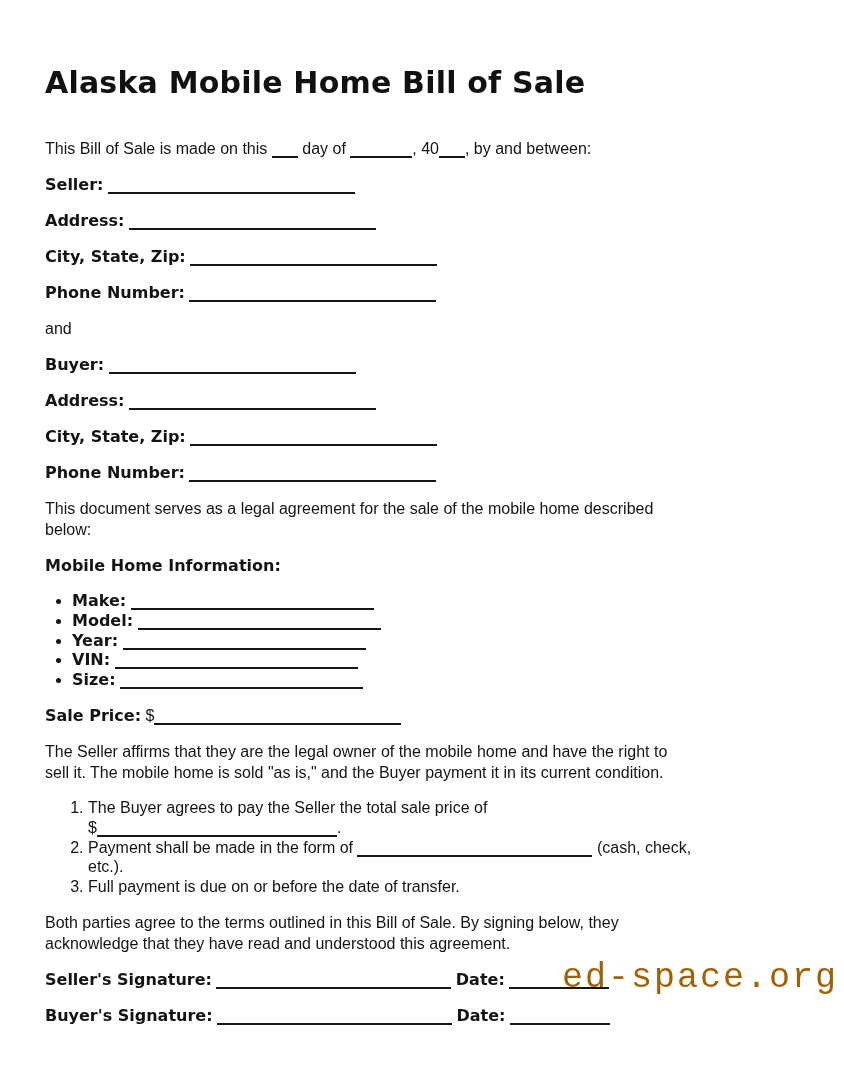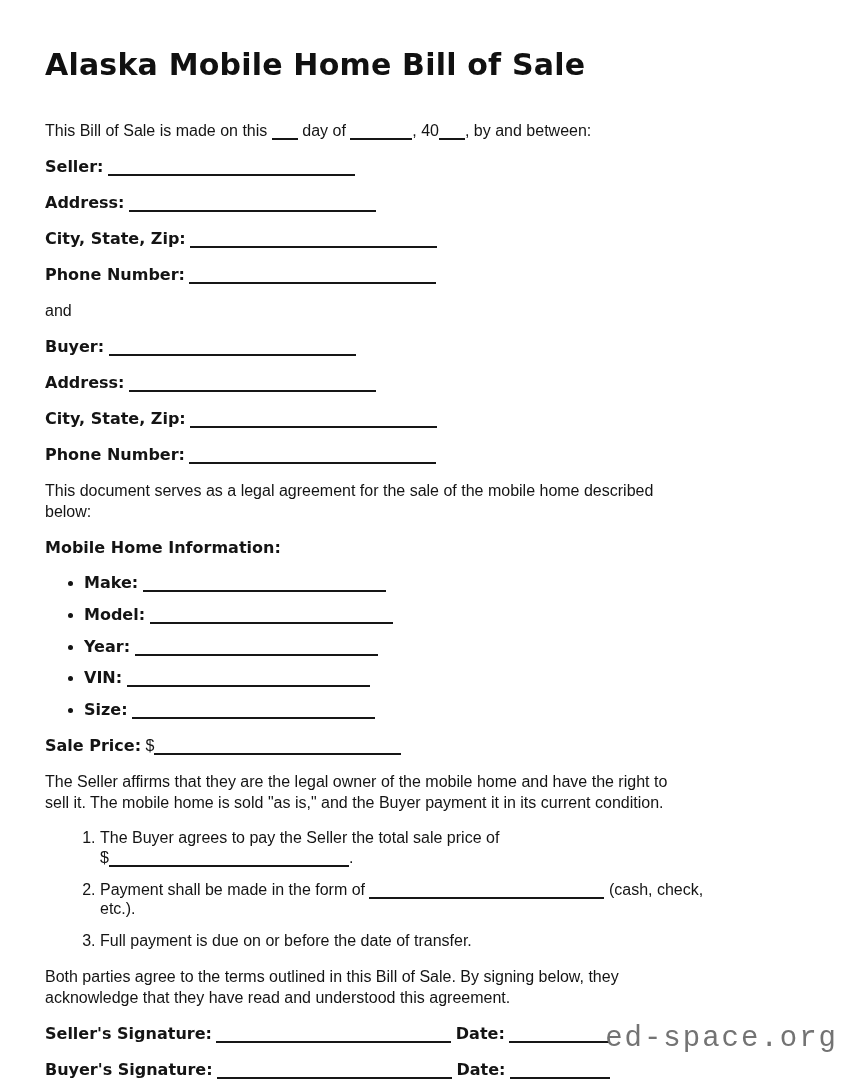--- a/index.html
+++ b/index.html
@@ -8,46 +8,46 @@
     position: relative; box-sizing: border-box;
     padding: 46px 44px 0 45px;
     background: #ffffff; color: #141414;
     font-family: "Liberation Sans", sans-serif;
     font-size: 16px; line-height: 21px;
     overflow: hidden;
   }
   h1 {
     font-family: "DejaVu Sans", sans-serif;
     font-size: 30px; line-height: 38px;
-    margin: 0 0 36px 0; color: #111111;
+    margin: 18px 0 36px 0; color: #111111;
     font-weight: bold; letter-spacing: 0.2px;
   }
   p { margin: 0 0 15px 0; }
   .lbl { font-family: "DejaVu Sans", sans-serif; font-weight: bold; }
   ul {
     list-style: disc; margin: 0 0 15px 0; padding-left: 27px;
     line-height: 19.8px;
   }
   ol { margin: 0 0 15px 0; padding-left: 43px; line-height: 19.8px; }
-  li { margin: 12px; }
+  li { margin: 0; }
   ul li .lbl, ol li { font-size: 16px; }
   .blank {
     display: inline-block;
     border-bottom: 2px solid #161616;
     margin-bottom: -4px;
   }
   .w26 { width: 26px; } .w62 { width: 62px; }
   .w247 { width: 247px; } .w243 { width: 243px; }
   .w240 { width: 240px; } .w235 { width: 235px; }
   .w100 { width: 100px; }
   .watermark {
-    position: absolute; top: 1028px; right: 6px;
+    position: absolute; top: 968px; right: 6px;
     font-family: "Liberation Mono", "DejaVu Sans Mono", monospace;
-    font-size: 29px; letter-spacing: 2px;
-    color: #737373; white-space: nowrap;
+    font-size: 35px; letter-spacing: 2px;
+    color: #a16207; white-space: nowrap;
   }
 </style>
 </head>
 <body>
 
 <div class="page">
 
   <h1>Alaska Mobile Home Bill of Sale</h1>
 
   <p><span>This Bill of Sale is made on this</span>

